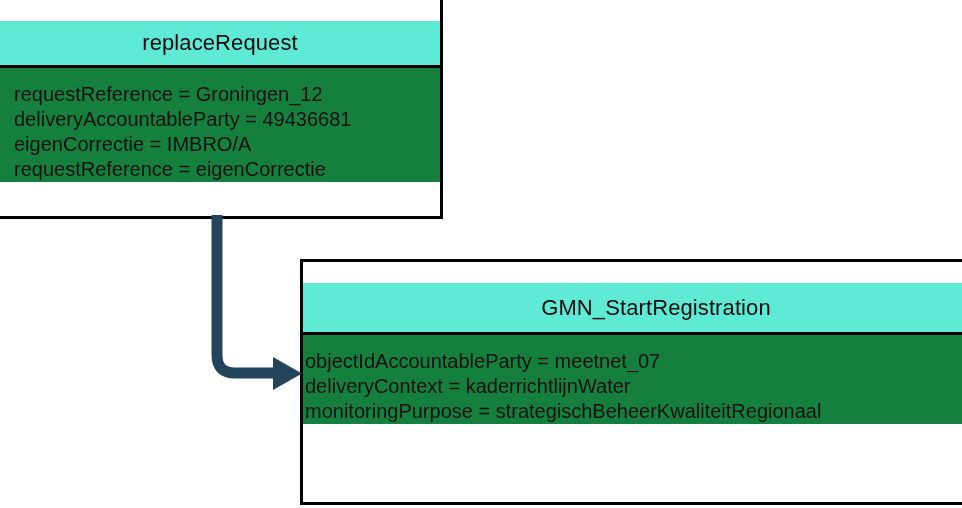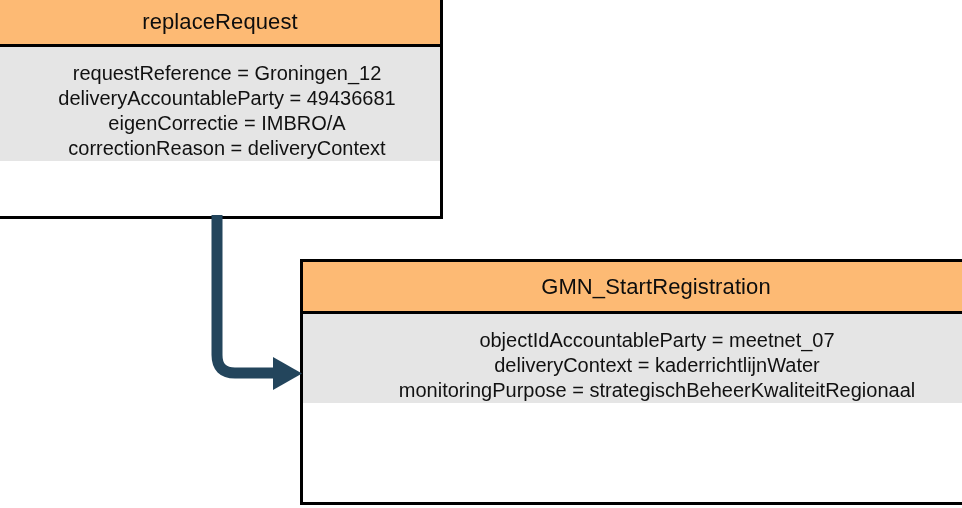--- a/index.html
+++ b/index.html
@@ -19,36 +19,36 @@
 
   
   .uml-box {
     position: absolute;
     box-sizing: border-box;
     border: 3px solid #000000;
     background: #ffffff;
   }
   .uml-header {
     box-sizing: border-box;
-    background: #fdba74;
+    background: #5eead4;
     border-bottom: 3px solid #000000;
     text-align: center;
     color: #0d0d0d;
     font-size: 22px;
     line-height: 1;
     display: flex;
     align-items: center;
     justify-content: center;
     letter-spacing: 0.1px;
+    margin-top: 21px;
   }
   .uml-body {
     box-sizing: border-box;
-    background: #e5e5e5;
+    background: #15803d;
     color: #0d0d0d;
-    text-align: center;
   }
   .uml-attr {
     font-size: 20px;
     line-height: 25px;
     white-space: nowrap;
     color: #111111;
   }
 
   
   #box-replace-request {
@@ -84,21 +84,21 @@
 <body>
 
 <div id="canvas">
 
   <div class="uml-box" id="box-replace-request">
     <div class="uml-header">replaceRequest</div>
     <div class="uml-body">
       <div class="uml-attr">requestReference = Groningen_12</div>
       <div class="uml-attr">deliveryAccountableParty = 49436681</div>
       <div class="uml-attr">eigenCorrectie = IMBRO/A</div>
-      <div class="uml-attr">correctionReason = deliveryContext</div>
+      <div class="uml-attr">requestReference = eigenCorrectie</div>
     </div>
   </div>
 
   <div class="uml-box" id="box-gmn-startregistration">
     <div class="uml-header">GMN_StartRegistration</div>
     <div class="uml-body">
       <div class="uml-attr">objectIdAccountableParty = meetnet_07</div>
       <div class="uml-attr">deliveryContext = kaderrichtlijnWater</div>
       <div class="uml-attr">monitoringPurpose = strategischBeheerKwaliteitRegionaal</div>
     </div>

